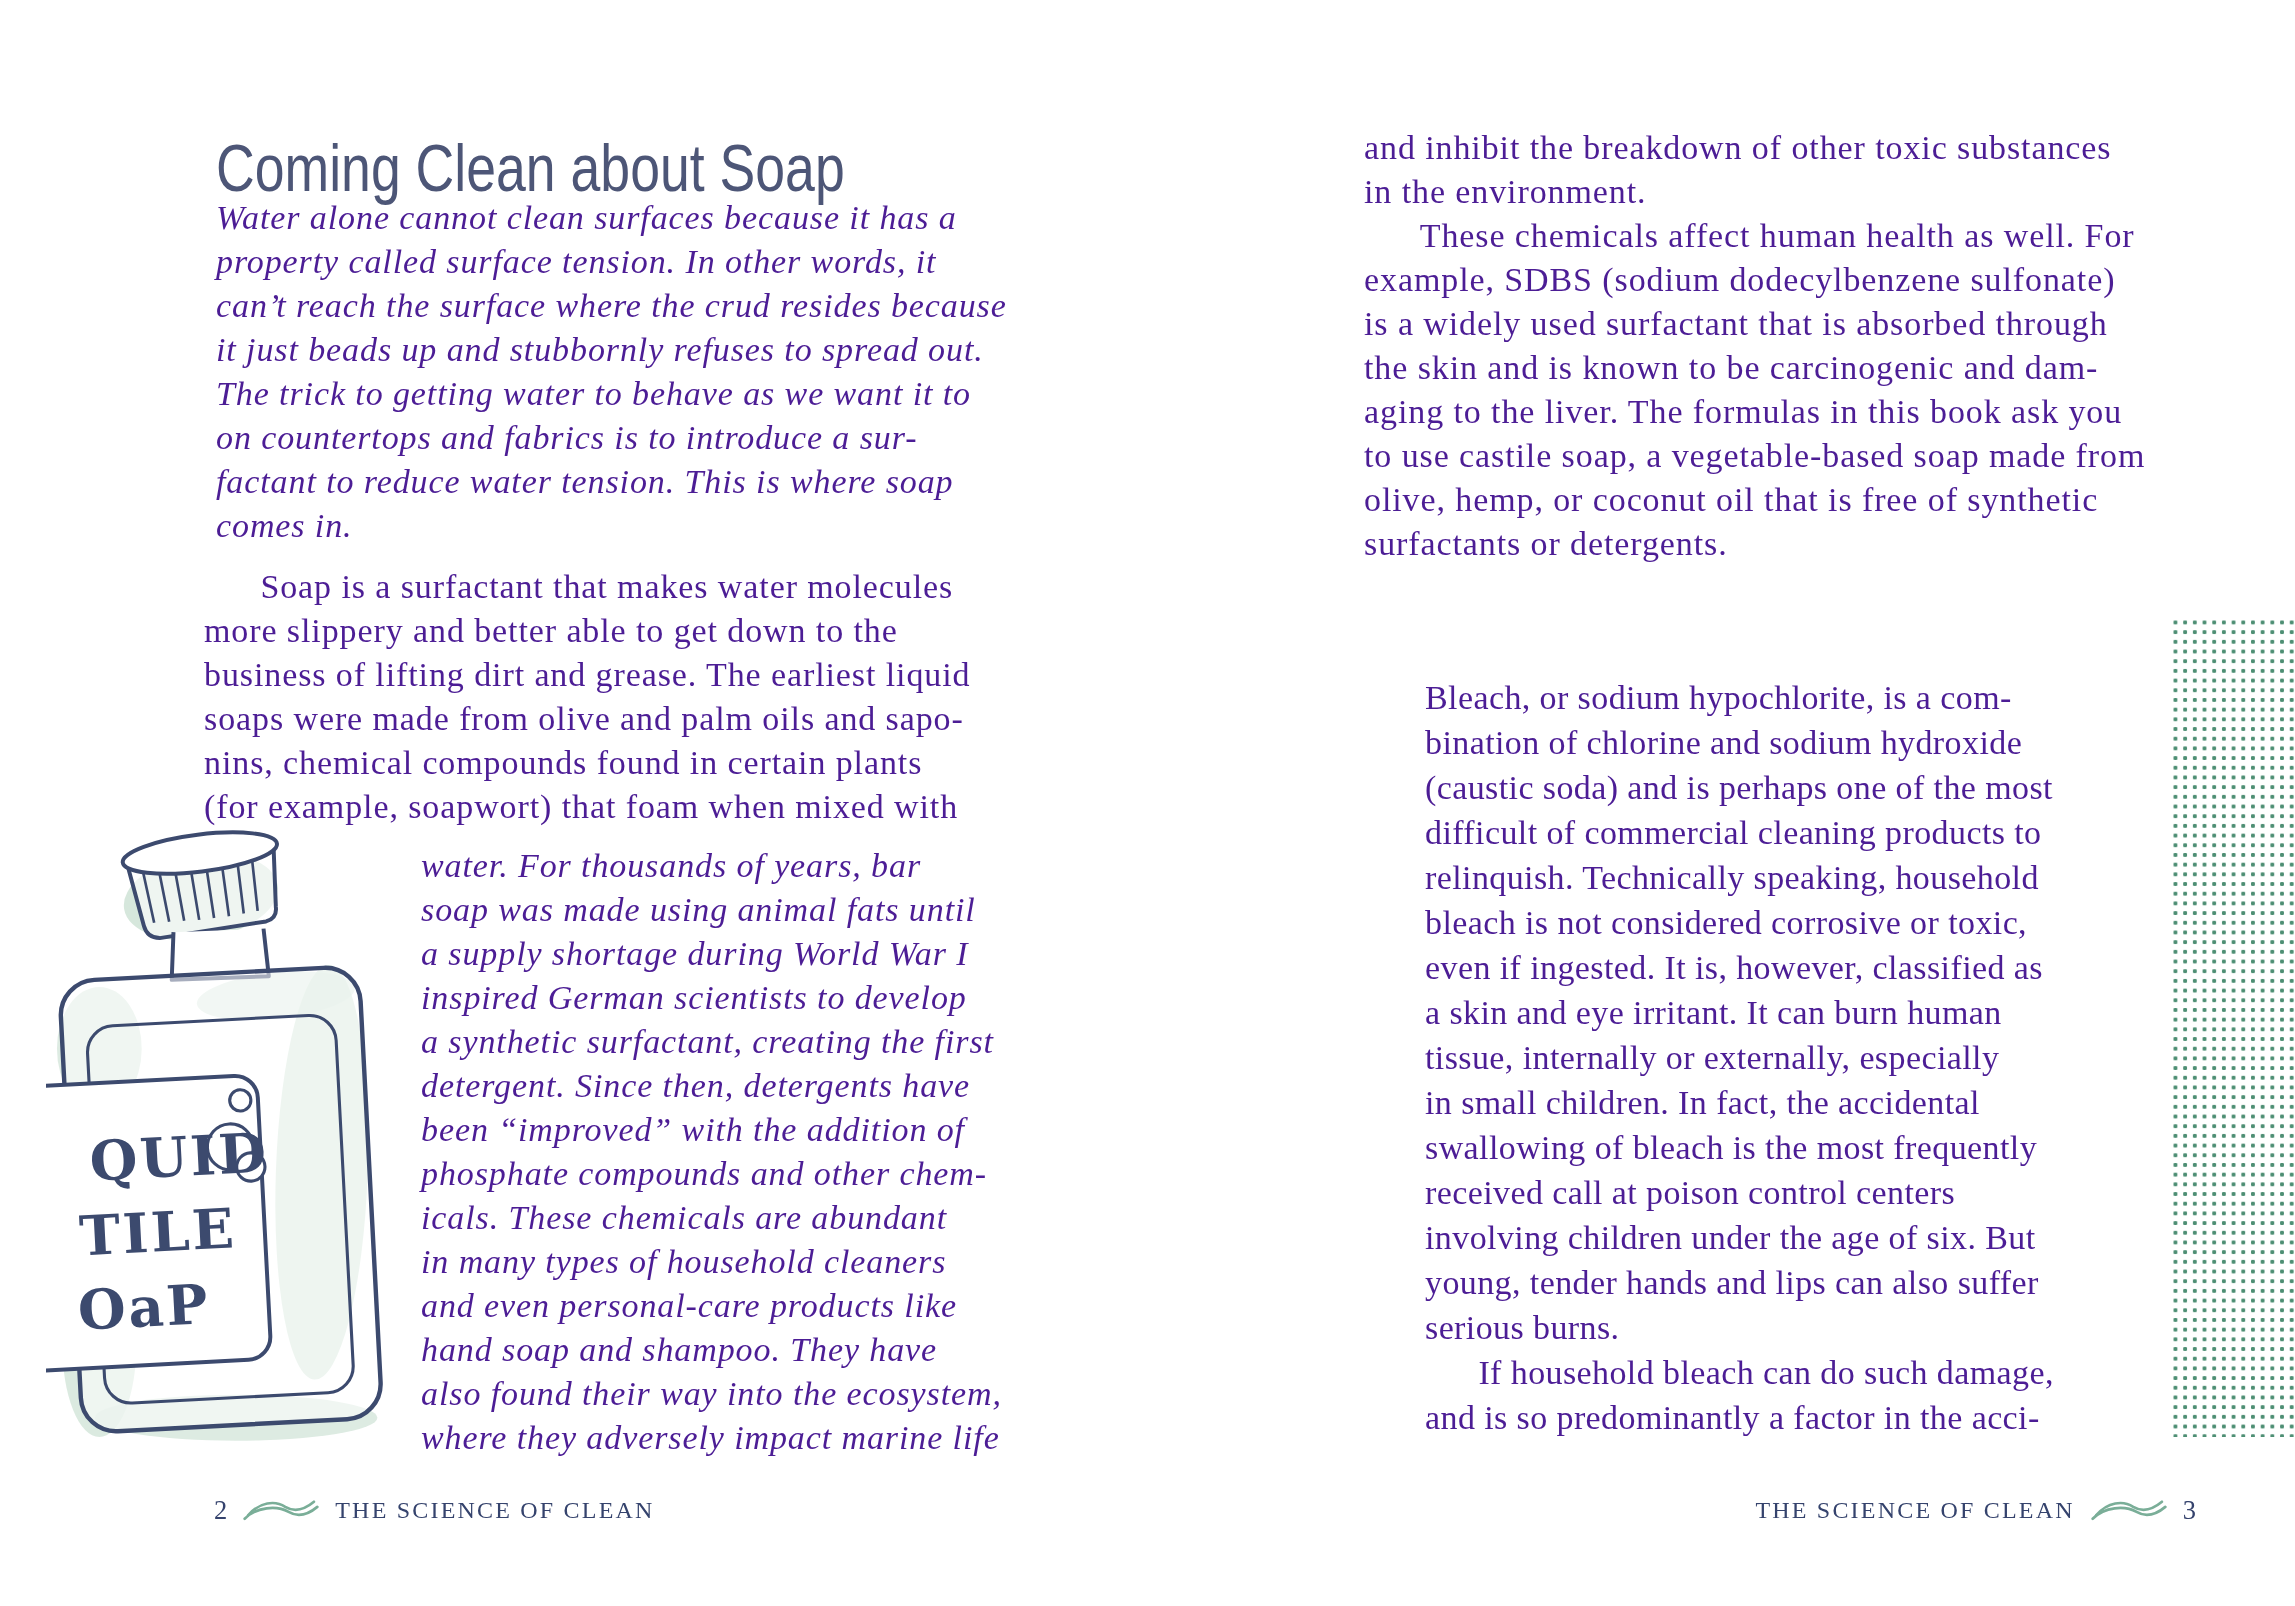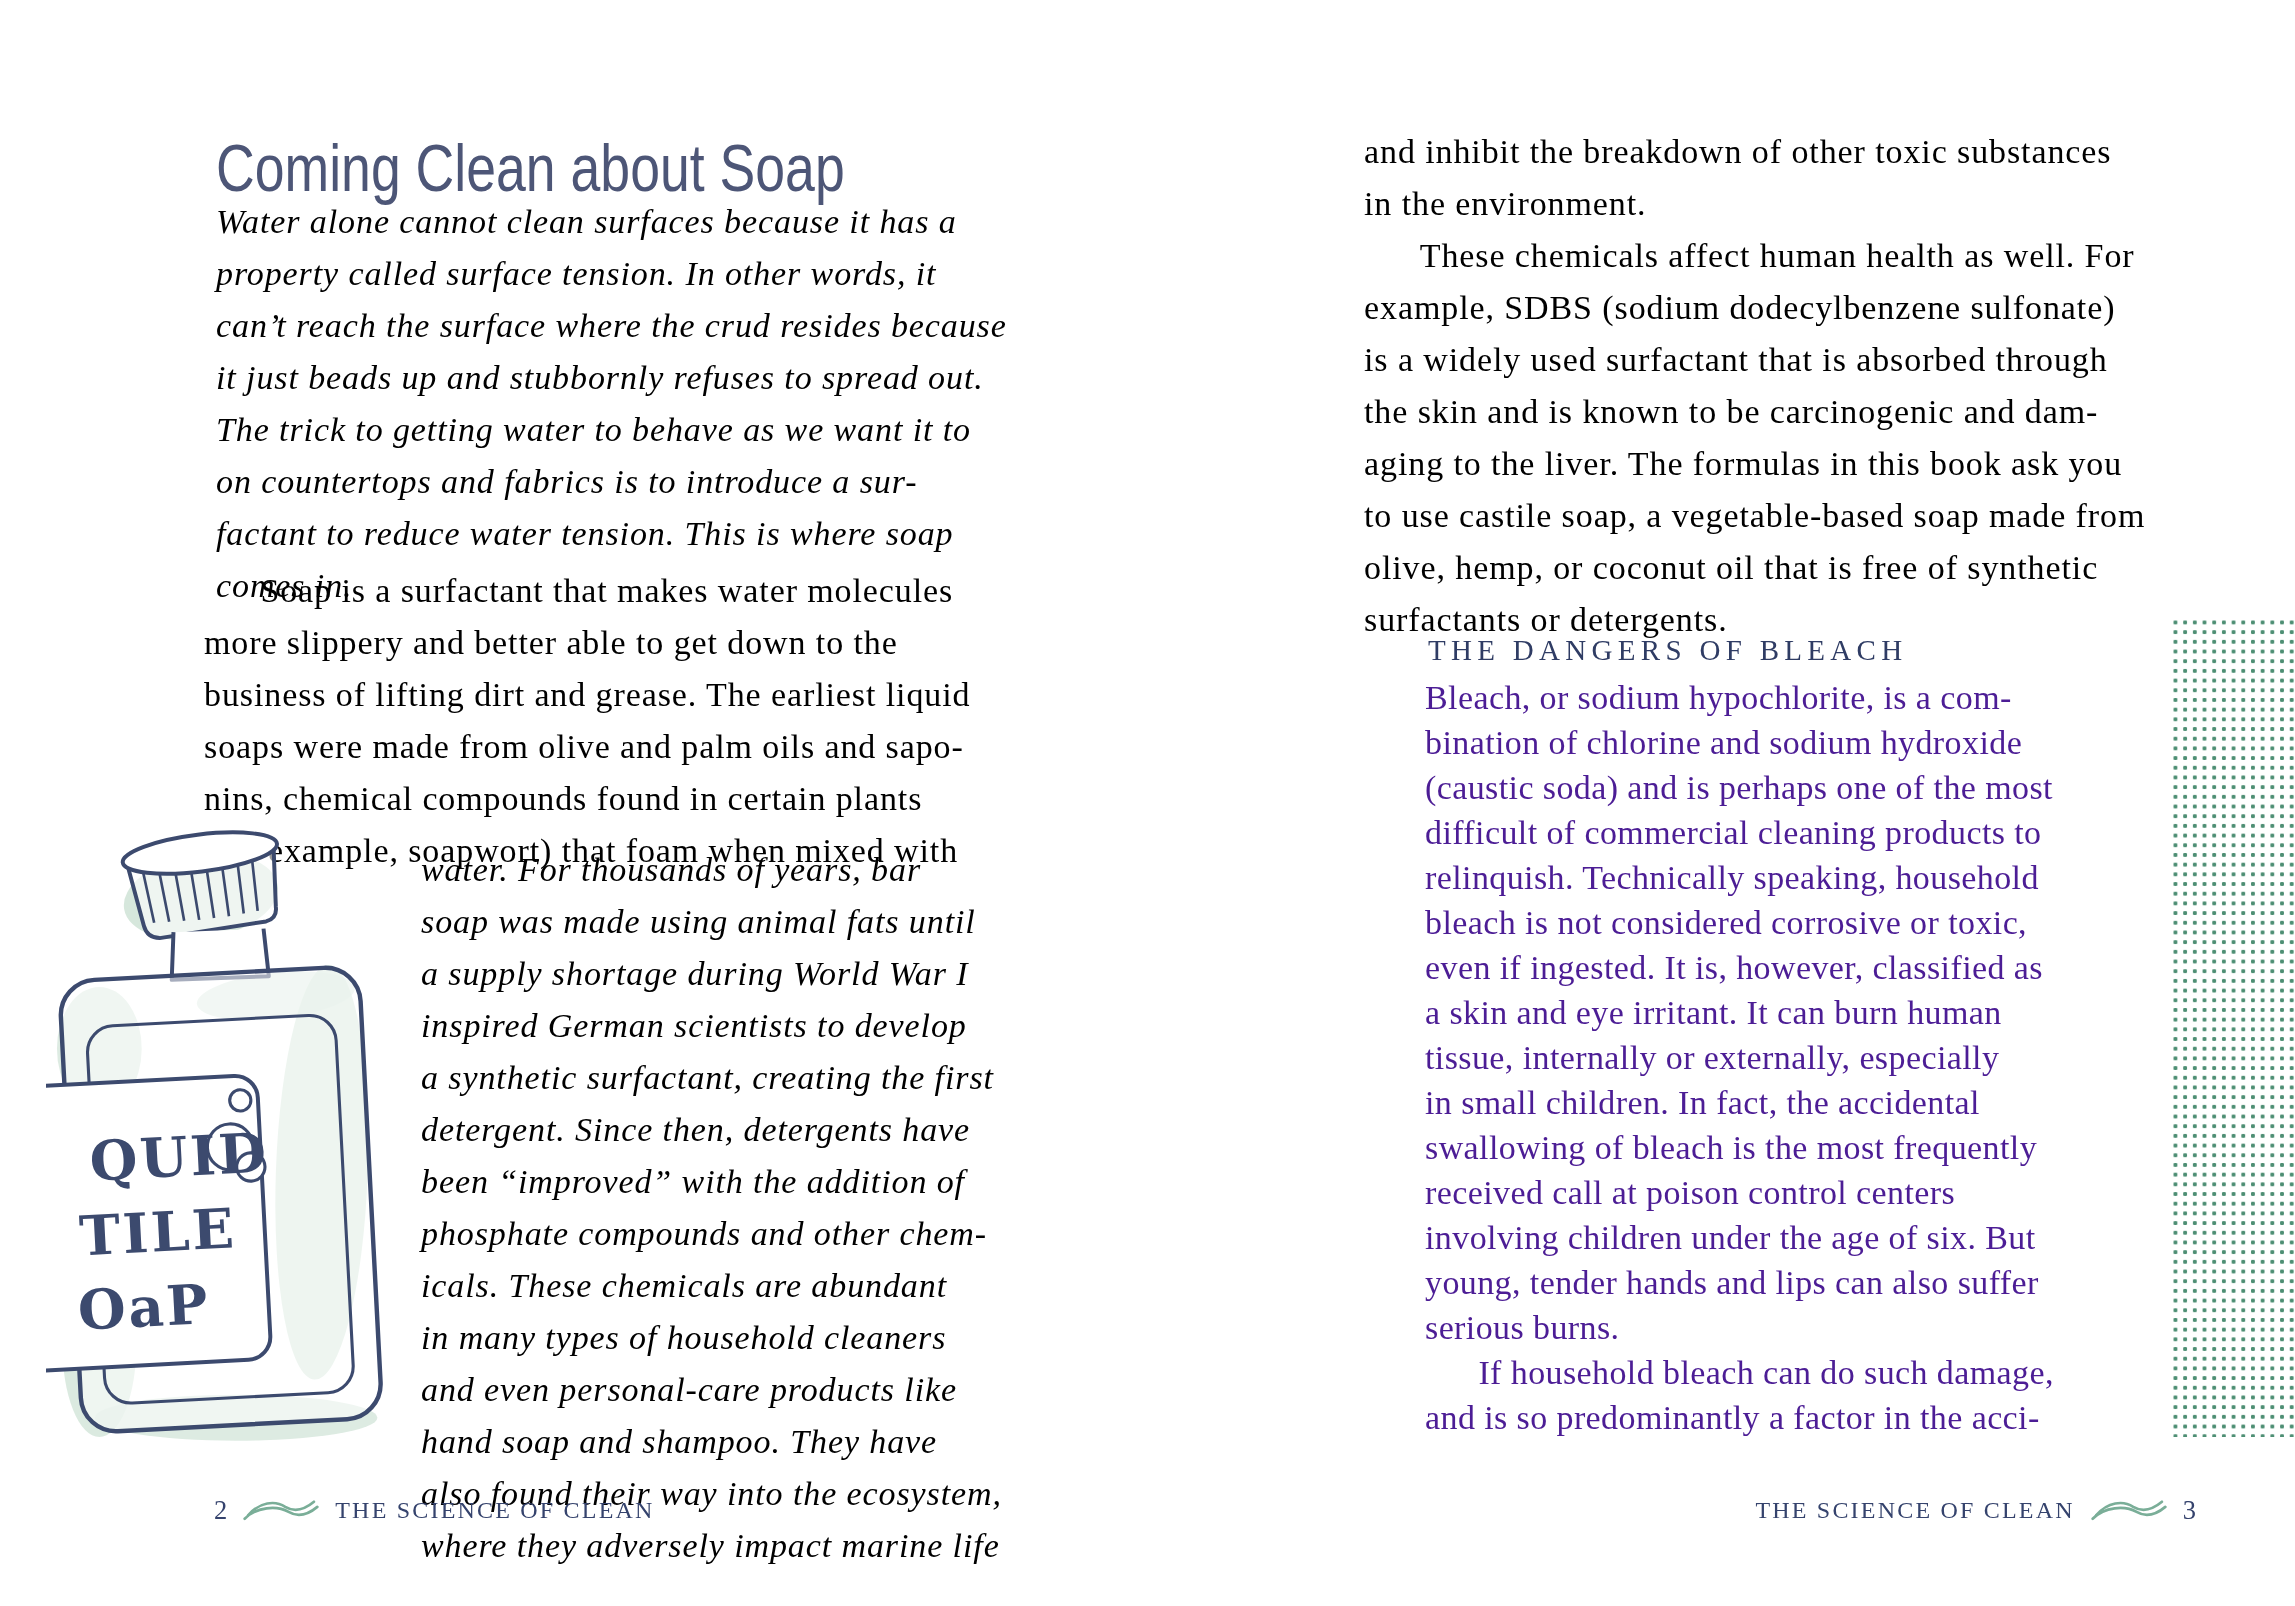--- a/index.html
+++ b/index.html
@@ -17,23 +17,23 @@
     font-weight:300;
     font-size:67px;
     color:#4d5677;
     letter-spacing:0px;
     transform:scaleX(.80);
     transform-origin:left top;
     line-height:1;
   }
   .body-text{
     font-size:34px;
-    line-height:52px;
+    line-height:44px;
     letter-spacing:0.9px;
-    color:#000000;
+    color:#4c1d95;
   }
   .sidebar-heading{
     font-size:29px;
     letter-spacing:5.3px;
     font-weight:500;
     color:#2f3c64;
   }
   .sidebar-text{
     font-size:34px;
     line-height:45px;
@@ -150,21 +150,20 @@
 in the environment.
       These chemicals affect human health as well. For
 example, SDBS (sodium dodecylbenzene sulfonate)
 is a widely used surfactant that is absorbed through
 the skin and is known to be carcinogenic and dam-
 aging to the liver. The formulas in this book ask you
 to use castile soap, a vegetable-based soap made from
 olive, hemp, or coconut oil that is free of synthetic
 surfactants or detergents.</div>
 
-    <div class="abs sidebar-heading" style="left:234px;top:634px;">THE DANGERS OF BLEACH</div>
 
     <div class="abs sidebar-text lines" style="left:231px;top:675px;">Bleach, or sodium hypochlorite, is a com-
 bination of chlorine and sodium hydroxide
 (caustic soda) and is perhaps one of the most
 difficult of commercial cleaning products to
 relinquish. Technically speaking, household
 bleach is not considered corrosive or toxic,
 even if ingested. It is, however, classified as
 a skin and eye irritant. It can burn human
 tissue, internally or externally, especially

